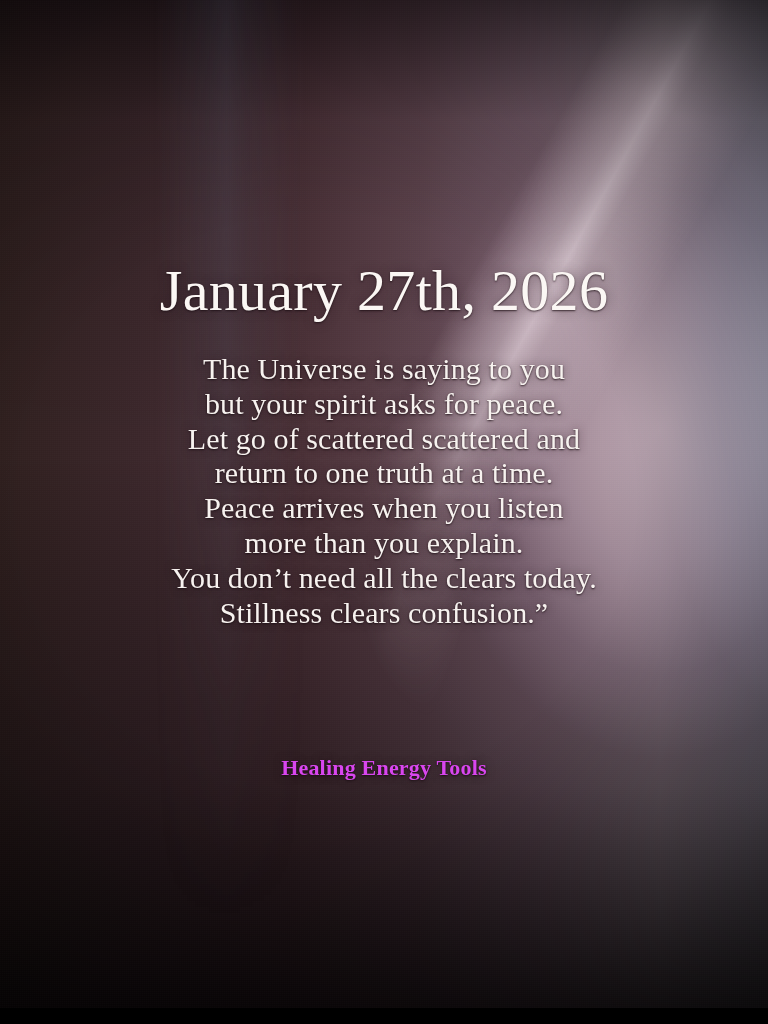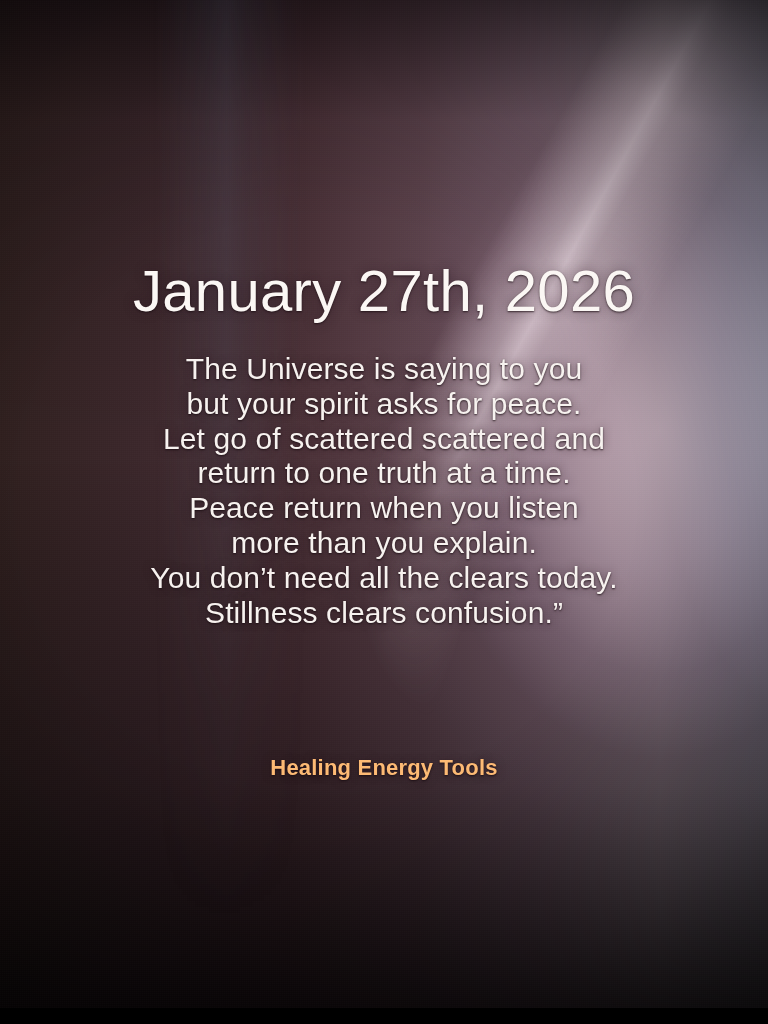--- a/index.html
+++ b/index.html
@@ -8,21 +8,21 @@
     padding: 0;
     background: #000;
   }
 
   #poster {
     position: relative;
     width: 768px;
     height: 1008px;
     overflow: hidden;
     background: #3a2329;
-    font-family: Liberation Sans, sans-serif;
+    font-family: Liberation Serif, serif;
     -webkit-font-smoothing: antialiased;
   }
 
   
 
   .bg-layer {
     position: absolute;
     inset: 0;
     pointer-events: none;
   }
@@ -169,21 +169,21 @@
 
   .attribution {
     position: absolute;
     top: 755px;
     left: 0;
     right: 0;
     font-size: 22px;
     line-height: 26px;
     font-weight: 700;
     letter-spacing: 0.2px;
-    color: #fdba74;
+    color: #d946ef;
     text-shadow:
       0 1px 2px rgba(25,12,18,0.85),
       0 0 8px rgba(45,24,34,0.5);
   }
 </style>
 </head>
 <body>
 
 <div id="poster">
 
@@ -198,21 +198,21 @@
 
   <div class="content">
 
     <div class="date-title">January 27th, 2026</div>
 
     <div class="verse">
       <div class="verse-line">The Universe is saying to you</div>
       <div class="verse-line">but your spirit asks for peace.</div>
       <div class="verse-line">Let go of scattered scattered and</div>
       <div class="verse-line">return to one truth at a time.</div>
-      <div class="verse-line">Peace return when you listen</div>
+      <div class="verse-line">Peace arrives when you listen</div>
       <div class="verse-line">more than you explain.</div>
       <div class="verse-line">You don’t need all the clears today.</div>
       <div class="verse-line">Stillness clears confusion.”</div>
     </div>
 
     <div class="attribution">Healing Energy Tools</div>
 
   </div>
 </div>
 

